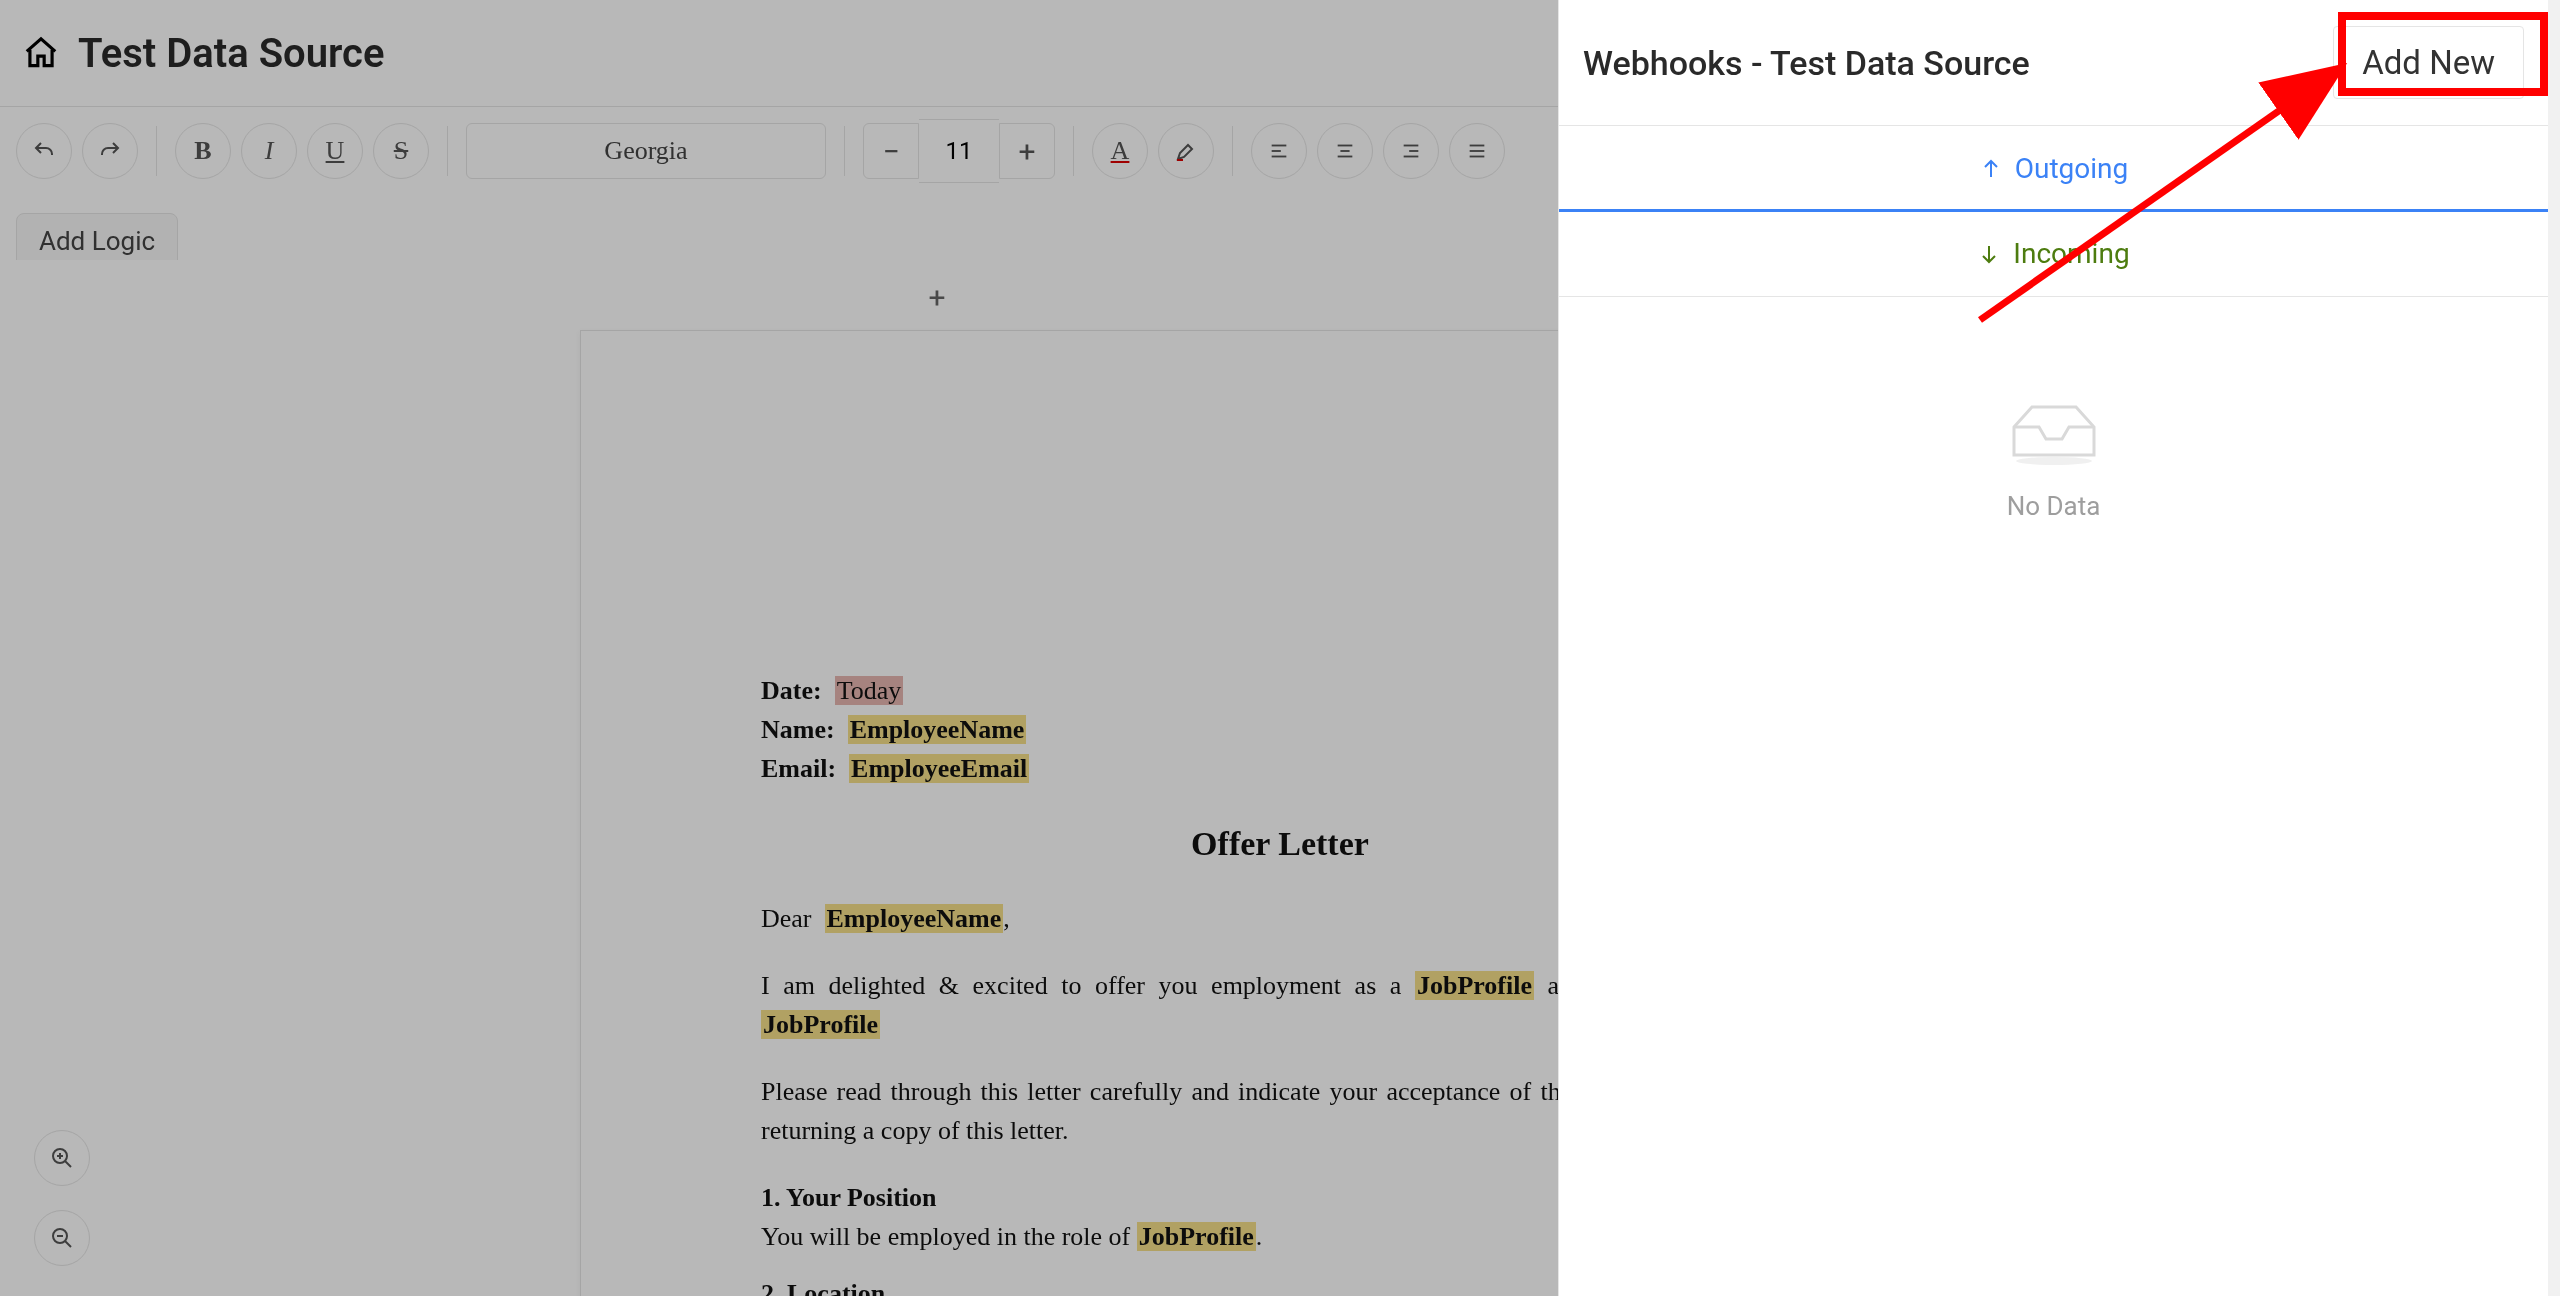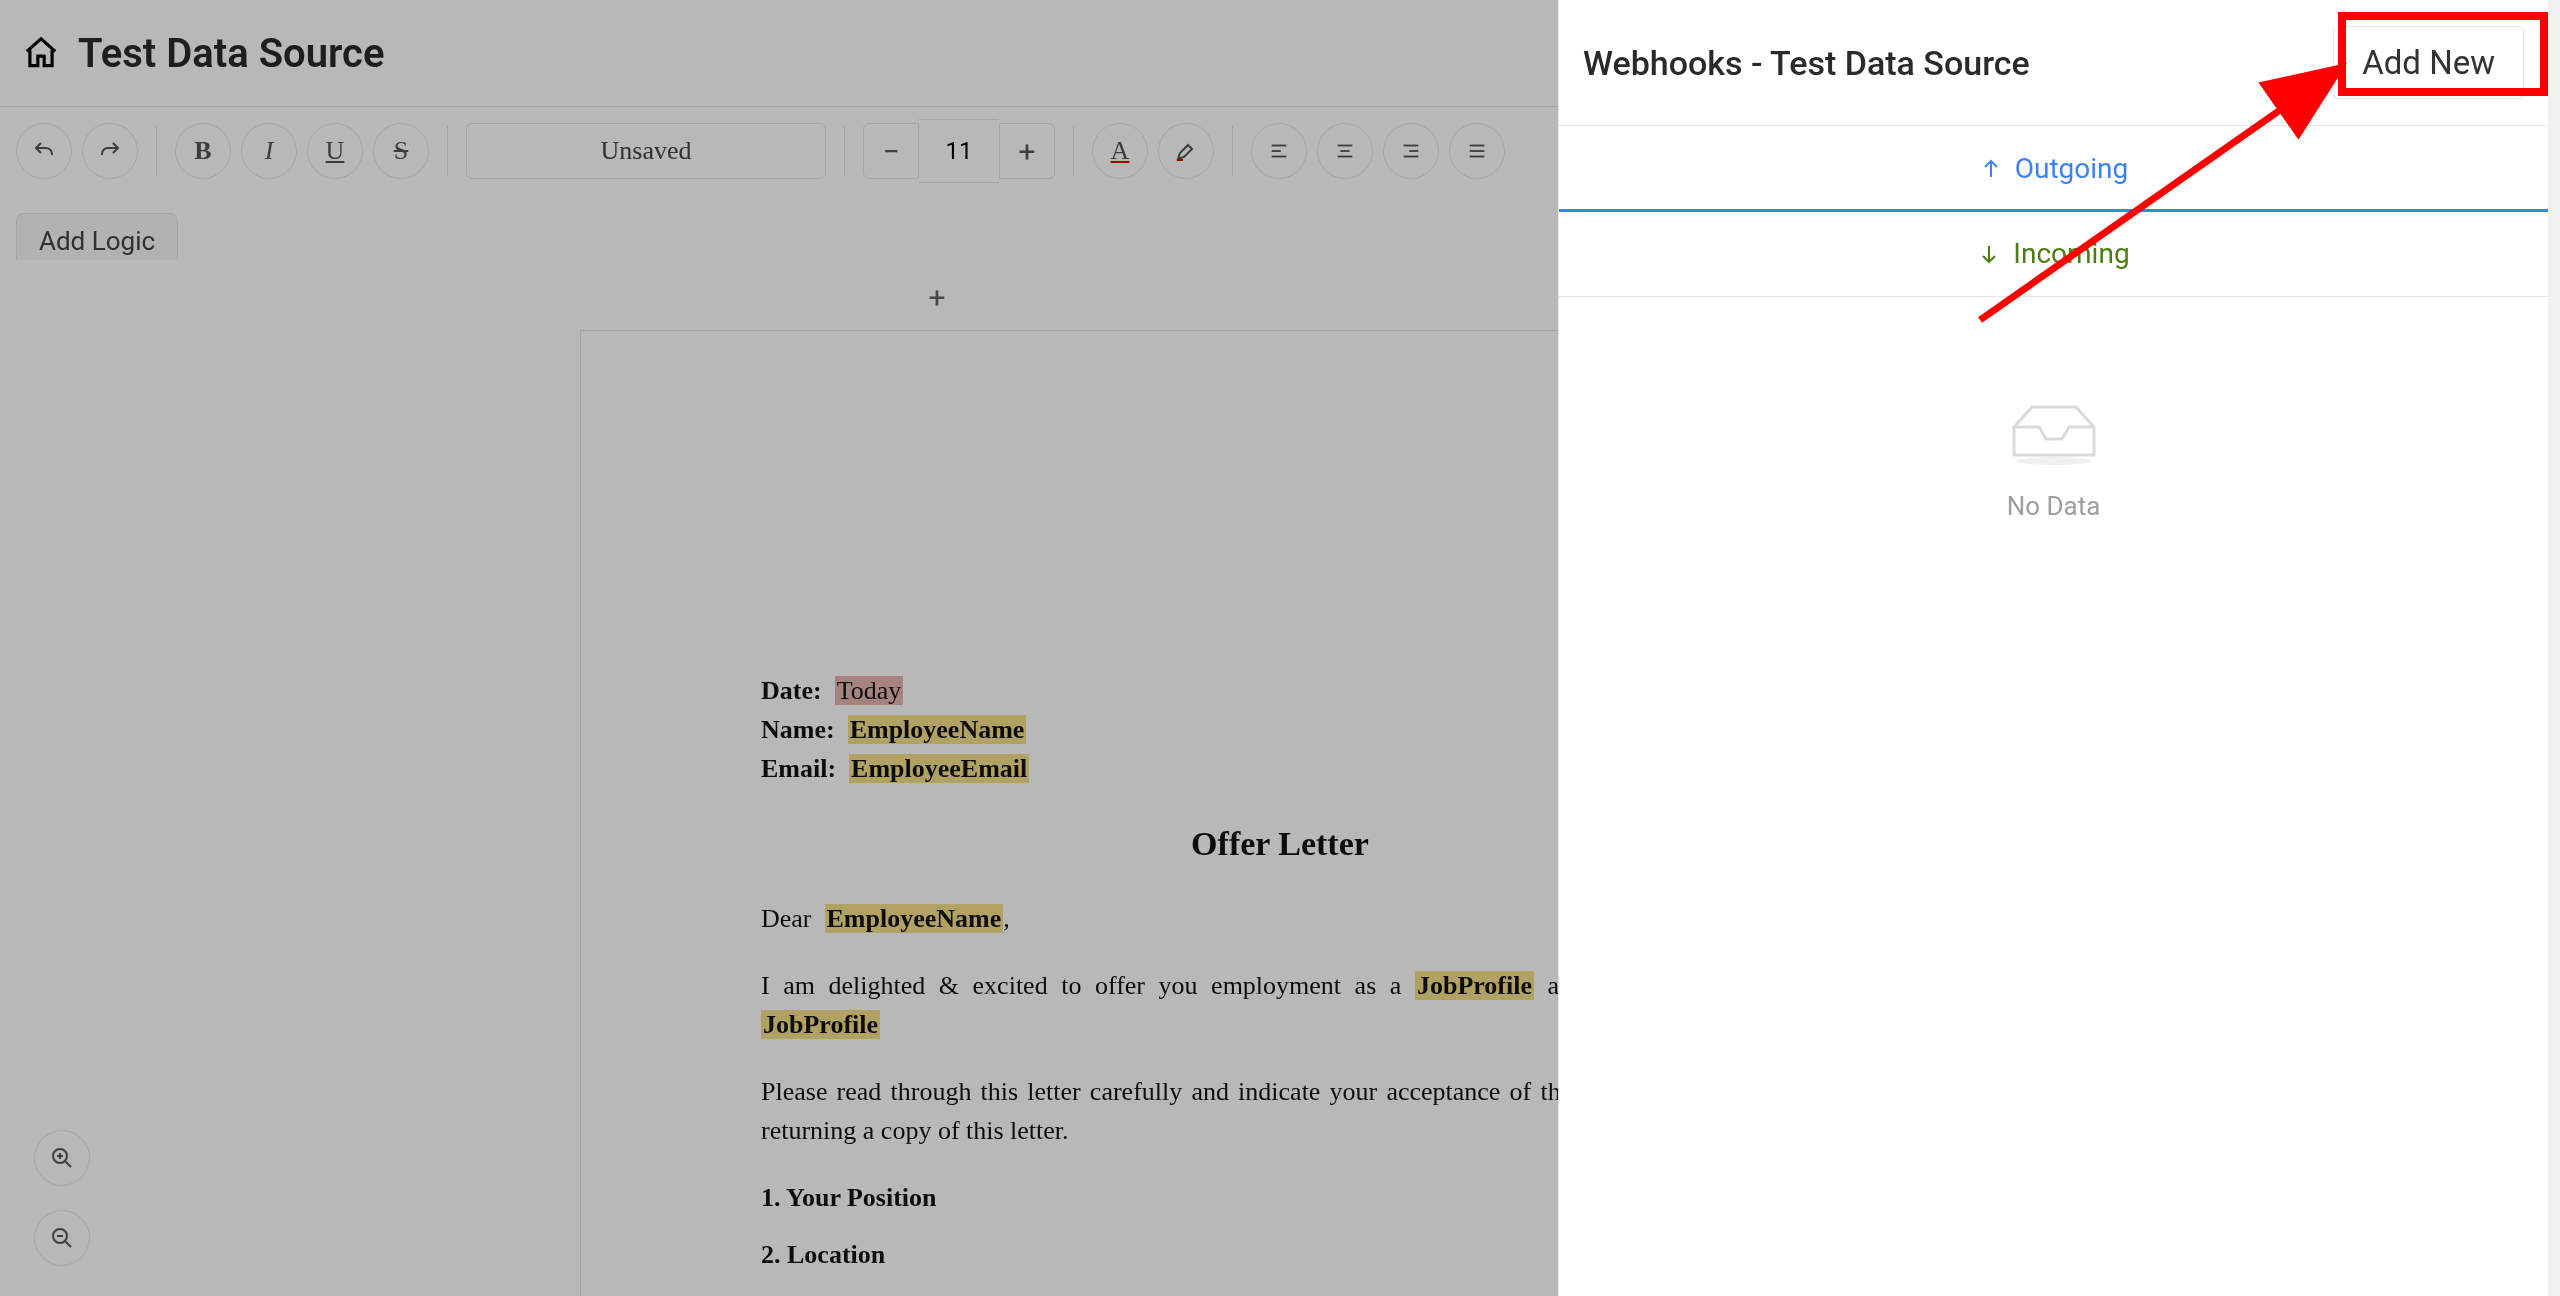--- a/index.html
+++ b/index.html
@@ -148,21 +148,21 @@
         <path d="M15 14l5-5-5-5"></path>
         <path d="M20 9H10a6 6 0 00-6 6v1"></path>
       </svg>
     </span>
   <span class="tsep"></span>
   <span class="tbtn" style="font-weight:700">B</span>
   <span class="tbtn" style="font-style:italic">I</span>
   <span class="tbtn" style="text-decoration:underline">U</span>
   <span class="tbtn" style="text-decoration:line-through">S</span>
   <span class="tsep"></span>
-  <span class="font-select">Unsaved</span>
+  <span class="font-select">Georgia</span>
   <span class="tsep"></span>
   <span class="size-group">
     <span class="size-btn" style="border-radius:6px 0 0 6px">−</span>
     <span class="size-val">11</span>
     <span class="size-btn" style="border-radius:0 6px 6px 0">+</span>
   </span>
   <span class="tsep"></span>
   <span class="tbtn">
       <span style="text-decoration:underline; text-decoration-color:#d00;">A</span>
     </span>
@@ -251,20 +251,24 @@
     <p class="para">
       <span>I am delighted &amp; excited to offer you employment as a</span>
       <span class="hl">JobProfile</span>
       <span>at Crove starting from</span>
       <span class="hl">JobProfile</span>
     </p>
 
     <p class="para">Please read through this letter carefully and indicate your acceptance of the offer by signing and returning a copy of this letter.</p>
 
     <div class="section-h">1. Your Position</div>
+    <p class="para" style="margin-bottom:18px">
+      <span>You will be employed in the role of</span>
+      <span class="hl">JobProfile</span><span>.</span>
+    </p>
 
     <div class="section-h">2. Location</div>
   </div>
 
   <div class="zoom">
     <span class="zoom-btn">
       <svg class="icon" viewBox="0 0 24 24" width="24" height="24">
           <circle cx="10" cy="10" r="7"></circle>
           <line x1="15" y1="15" x2="21" y2="21"></line>
           <line x1="10" y1="7" x2="10" y2="13"></line>

